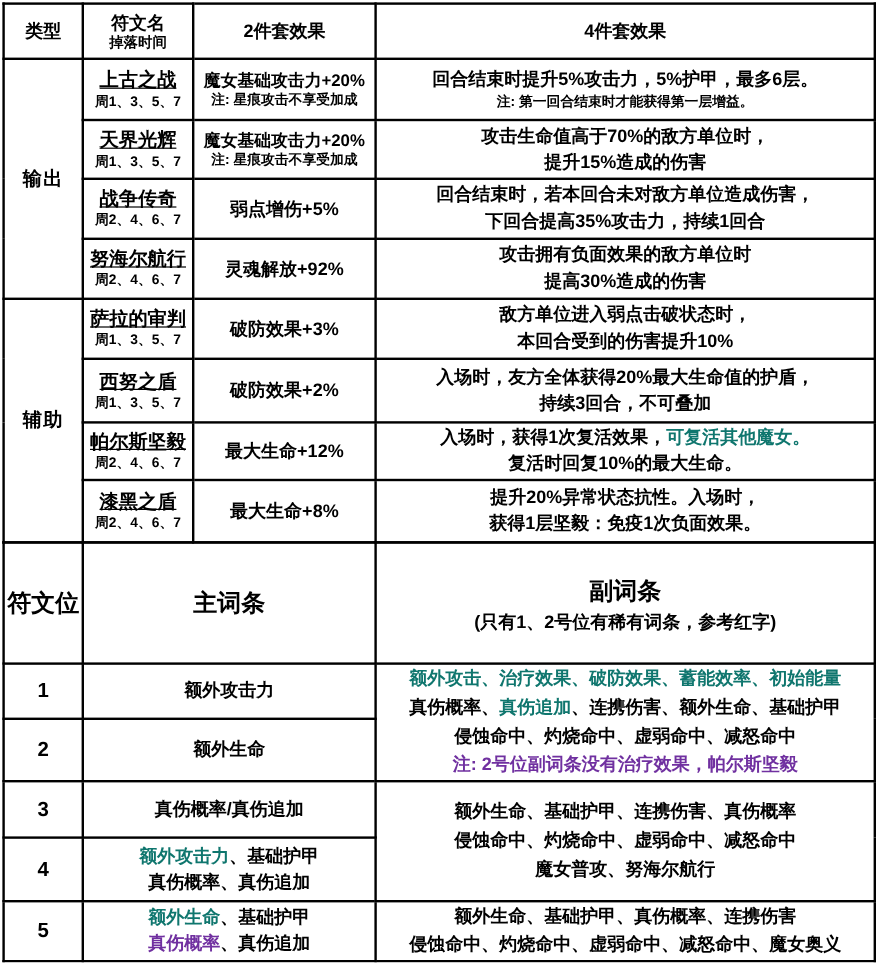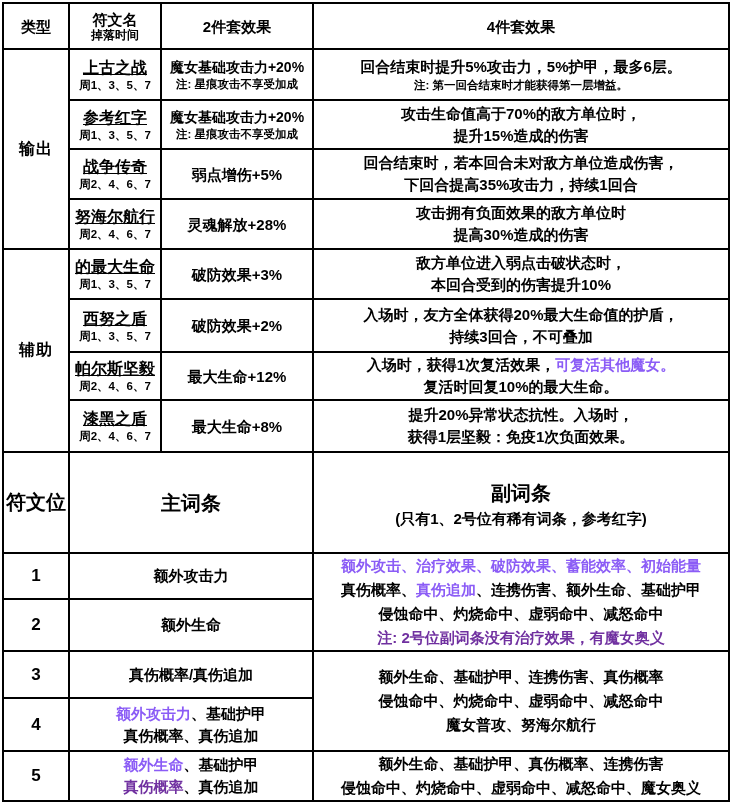--- a/index.html
+++ b/index.html
@@ -28,21 +28,21 @@
   .e2-solo{font-size:15px;}
   .note{font-size:11.5px;line-height:15px;white-space:nowrap;}
   .e4{font-size:15px;line-height:22px;white-space:nowrap;}
   
   .big-hdr{font-size:20px;line-height:32px;}
   .sub-note{font-size:15px;line-height:20px;}
   .slot-hdr{font-size:20px;}
   .slot-num{font-size:17px;}
   .main-stat{font-size:15px;line-height:22px;white-space:nowrap;}
   .sub-line{font-size:15px;line-height:24px;white-space:nowrap;}
-  .red{color:#8b5cf6;}
+  .red{color:#0f766e;}
   .purple{color:#7030a0;}
 </style>
 </head>
 <body>
 
 <div class="sheet">
 
   <table>
     <colgroup>
         <col style="width:66px">
@@ -78,21 +78,21 @@
         <div class="note">注: 星痕攻击不享受加成</div>
       </td>
       <td>
         <div class="e4">回合结束时提升5%攻击力，5%护甲，最多6层。</div>
         <div class="note">注: 第一回合结束时才能获得第一层增益。</div>
       </td>
     </tr>
 
     <tr style="height:49px">
       <td>
-        <div class="rname">参考红字</div>
+        <div class="rname">天界光辉</div>
         <div class="rtime">周1、3、5、7</div>
       </td>
       <td>
         <div class="e2">魔女基础攻击力+20%</div>
         <div class="note">注: 星痕攻击不享受加成</div>
       </td>
       <td>
         <div class="e4">攻击生命值高于70%的敌方单位时，</div>
         <div class="e4">提升15%造成的伤害</div>
       </td>
@@ -111,32 +111,32 @@
         <div class="e4">下回合提高35%攻击力，持续1回合</div>
       </td>
     </tr>
 
     <tr style="height:50px">
       <td>
         <div class="rname">努海尔航行</div>
         <div class="rtime">周2、4、6、7</div>
       </td>
       <td>
-        <div class="e2 e2-solo">灵魂解放+28%</div>
+        <div class="e2 e2-solo">灵魂解放+92%</div>
       </td>
       <td>
         <div class="e4">攻击拥有负面效果的敌方单位时</div>
         <div class="e4">提高30%造成的伤害</div>
       </td>
     </tr>
 
     <tr style="height:50px">
       <td rowspan="4" class="type-cell">辅助</td>
       <td>
-        <div class="rname">的最大生命</div>
+        <div class="rname">萨拉的审判</div>
         <div class="rtime">周1、3、5、7</div>
       </td>
       <td>
         <div class="e2 e2-solo">破防效果+3%</div>
       </td>
       <td>
         <div class="e4">敌方单位进入弱点击破状态时，</div>
         <div class="e4">本回合受到的伤害提升10%</div>
       </td>
     </tr>
@@ -207,21 +207,21 @@
 
     <tr style="height:45px">
       <td class="slot-num">1</td>
       <td>
         <div class="main-stat">额外攻击力</div>
       </td>
       <td rowspan="2">
         <div class="sub-line red">额外攻击、治疗效果、破防效果、蓄能效率、初始能量</div>
         <div class="sub-line"><span>真伤概率、</span><span class="red">真伤追加</span><span>、连携伤害、额外生命、基础护甲</span></div>
         <div class="sub-line">侵蚀命中、灼烧命中、虚弱命中、减怒命中</div>
-        <div class="sub-line purple">注: 2号位副词条没有治疗效果，有魔女奥义</div>
+        <div class="sub-line purple">注: 2号位副词条没有治疗效果，帕尔斯坚毅</div>
       </td>
     </tr>
 
     <tr style="height:51px">
       <td class="slot-num">2</td>
       <td>
         <div class="main-stat">额外生命</div>
       </td>
     </tr>
 

